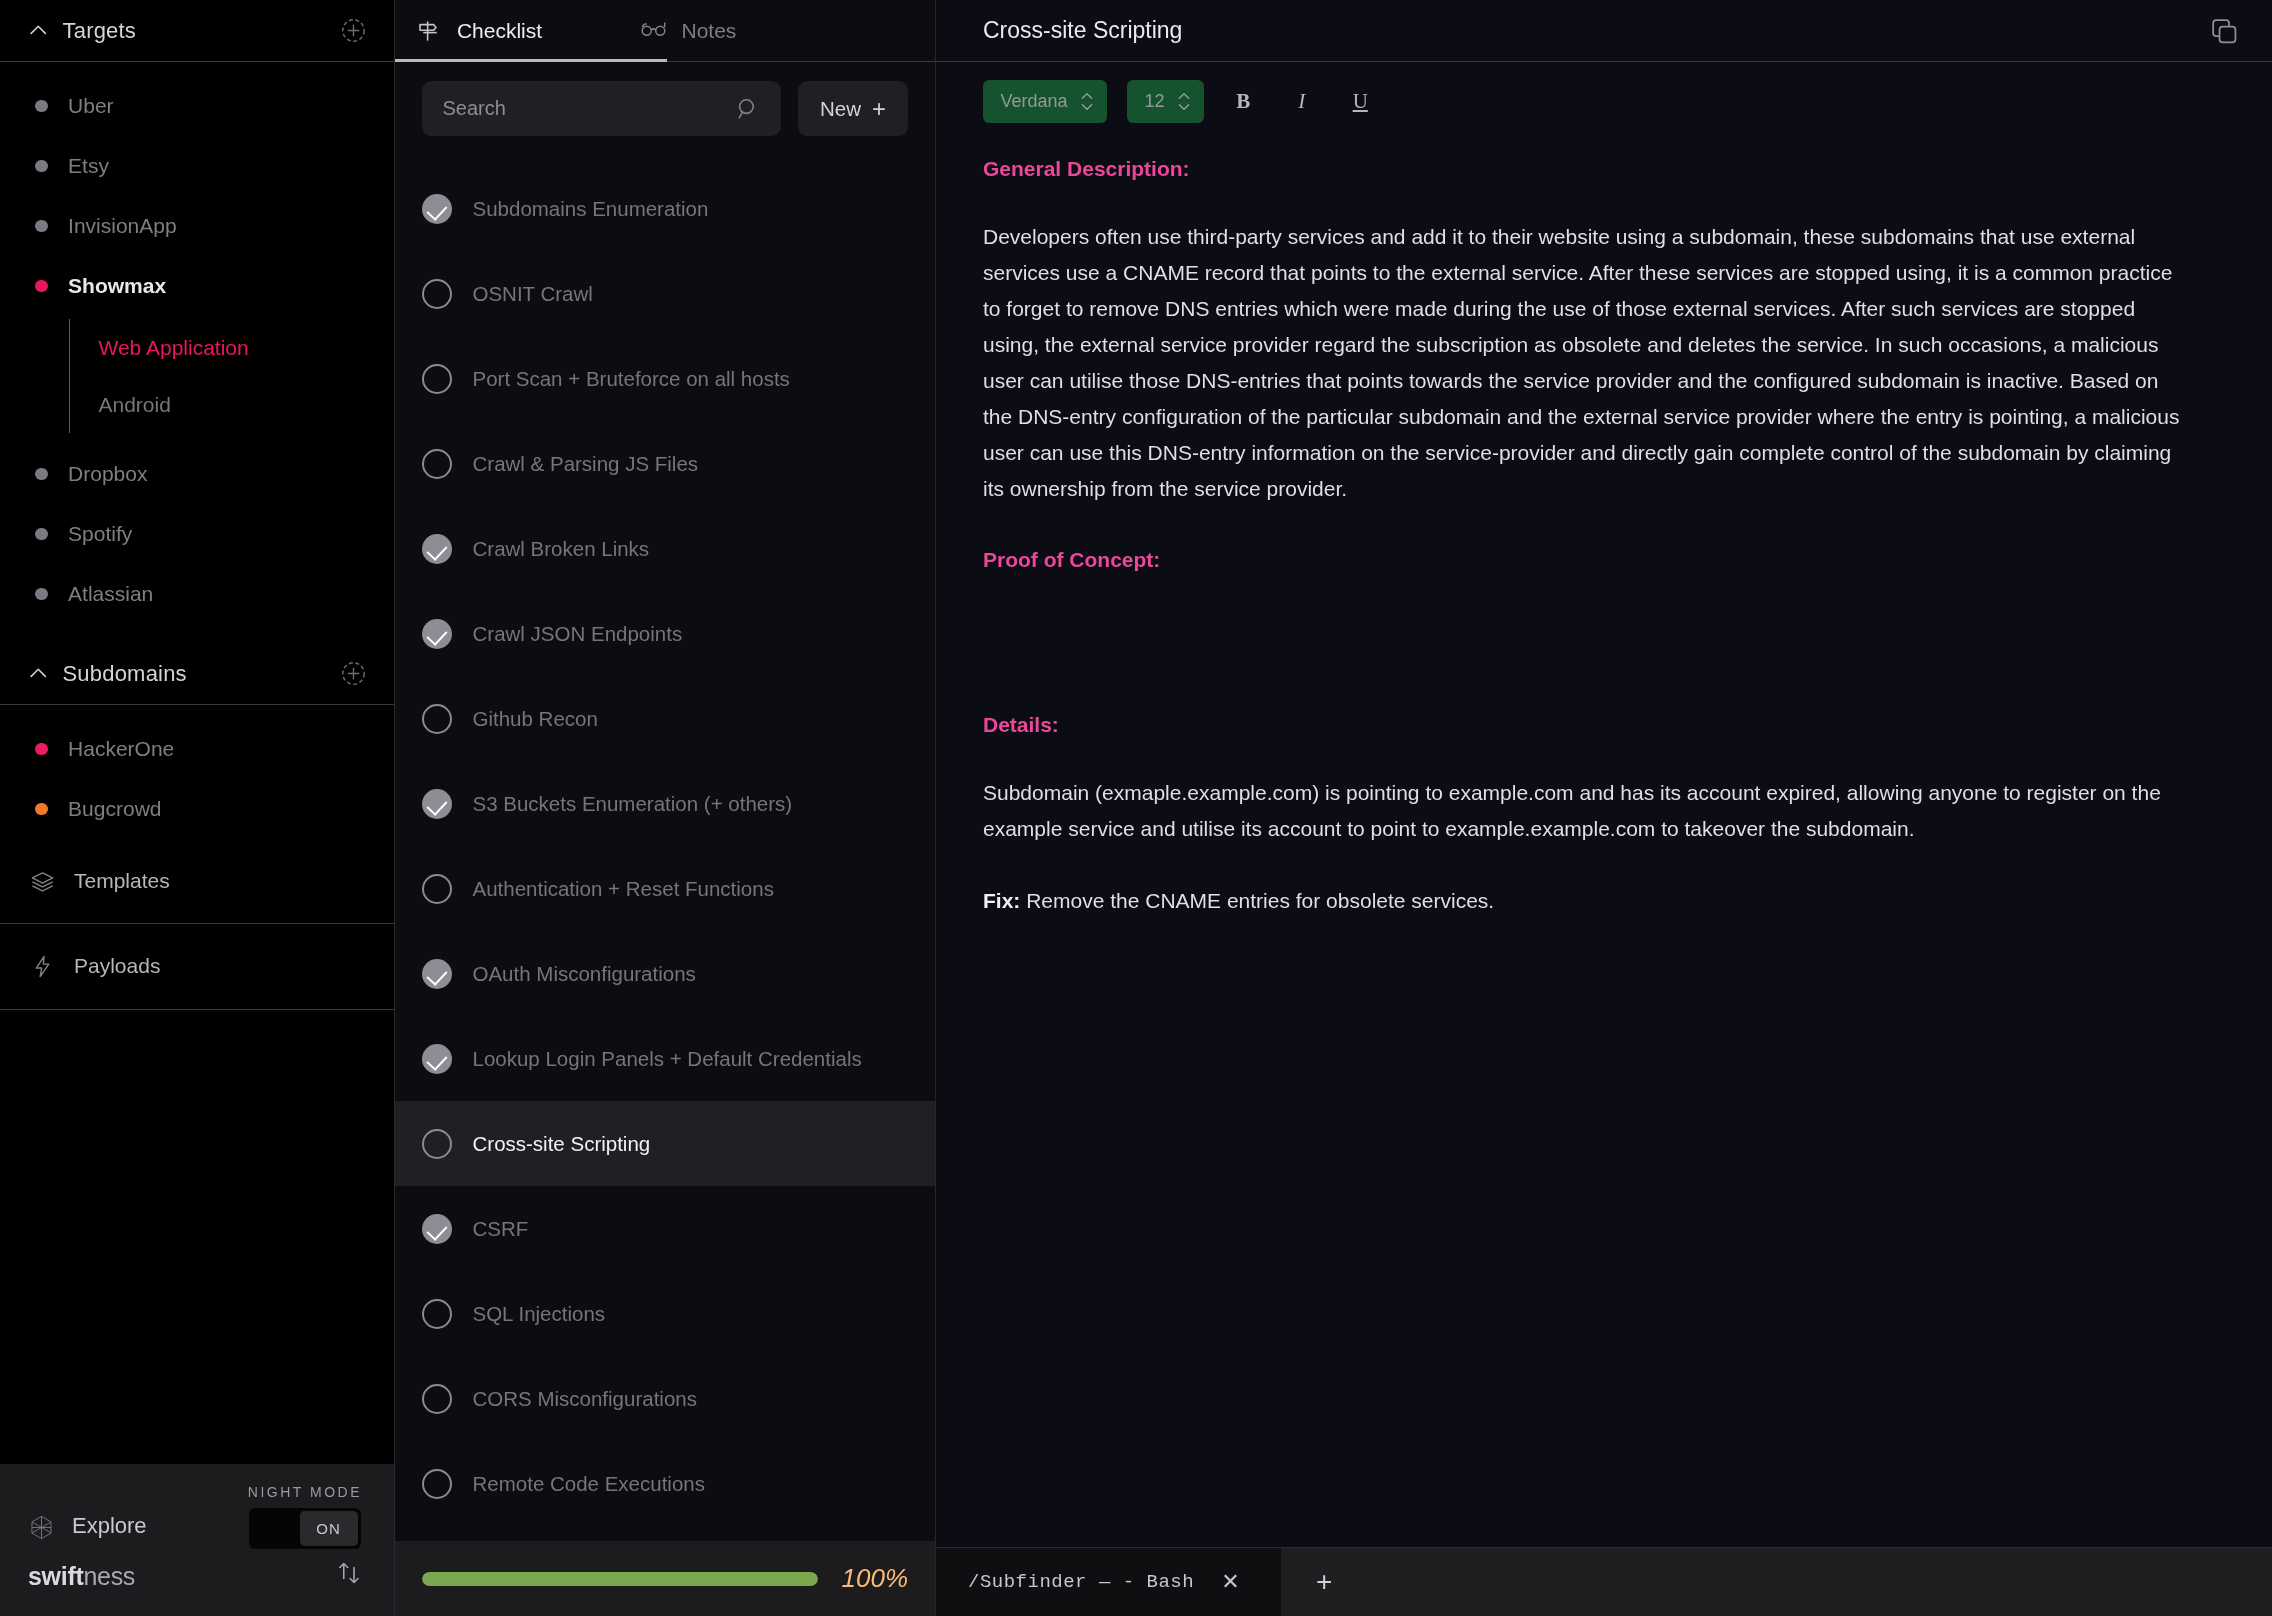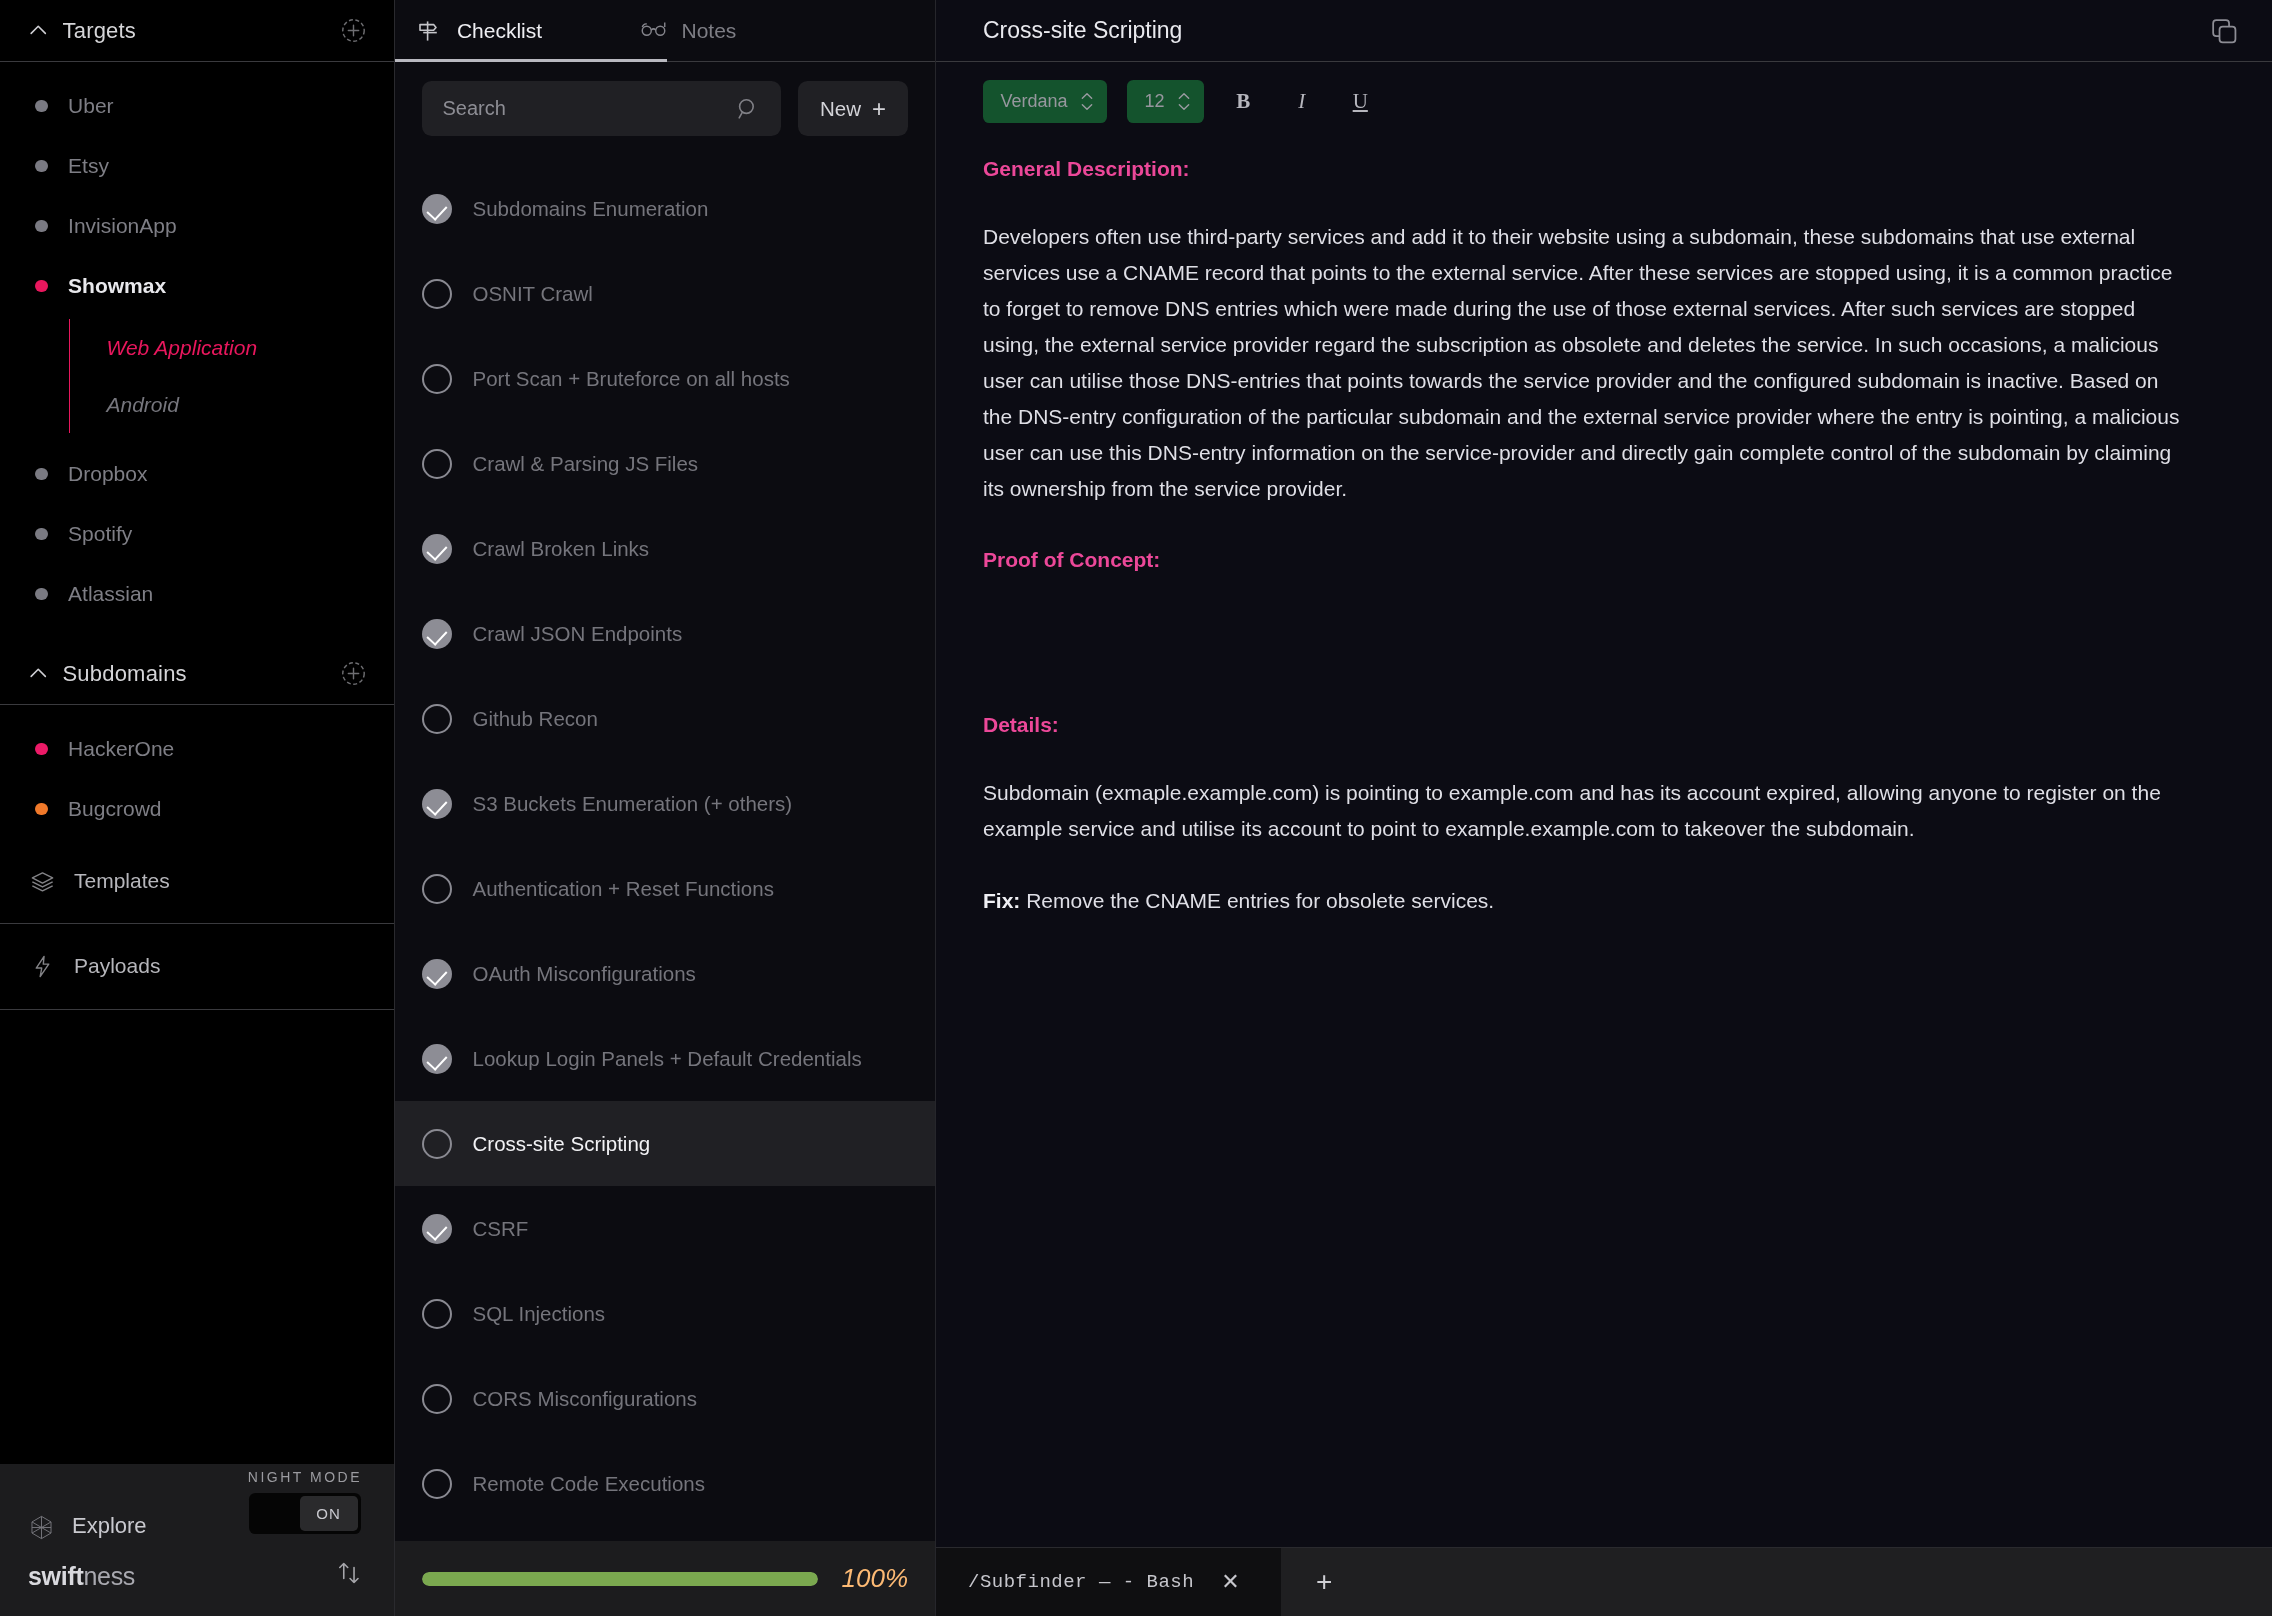--- a/index.html
+++ b/index.html
@@ -38,22 +38,21 @@
     height: 60px; padding: 0 28px 0 35px;
     cursor: pointer;
   }
   .dot { width: 12.6px; height: 12.6px; border-radius: 50%; flex: 0 0 12.6px; margin-right: 20.5px; }
   .sb-item-label { font-size: 21px; color: #7e7e85; white-space: nowrap; }
   .sb-item.active .sb-item-label { color: #e8e8ec; font-weight: 600; }
 
   .sb-children {
     margin: 3.2px 0 11px 69px;
     border-left: 1.6px solid #e8175d;
-    padding-left: 16px;
-    font-style: italic;
+    padding-left: 8px;
   }
   .sb-child {
     height: 57px; display: flex; align-items: center;
     padding-left: 20.5px; cursor: pointer;
   }
   .sb-child-label { font-size: 21px; color: #76767d; }
   .sb-child.active .sb-child-label { color: #e8175d; }
 
   .sb-icon-item {
     display: flex; align-items: center;
@@ -65,21 +64,21 @@
 
   .sb-spacer { flex: 1 1 auto; }
 
   .sb-footer {
     background: #1c1c1e;
     height: 152px; flex: 0 0 152px;
     position: relative;
     padding: 0 28px;
   }
   .nightmode-wrap {
-    position: absolute; right: 32px; top: 5px;
+    position: absolute; right: 32px; top: 20px;
     display: flex; flex-direction: column; align-items: center;
   }
   .nightmode-label {
     font-size: 14px; letter-spacing: 2.5px; color: #9b9ba0; margin-bottom: 8px;
   }
   .toggle {
     width: 112px; height: 41px; background: #050505; border-radius: 6.3px;
     display: flex; align-items: center; justify-content: flex-end;
     padding: 3.2px; cursor: pointer;
   }

